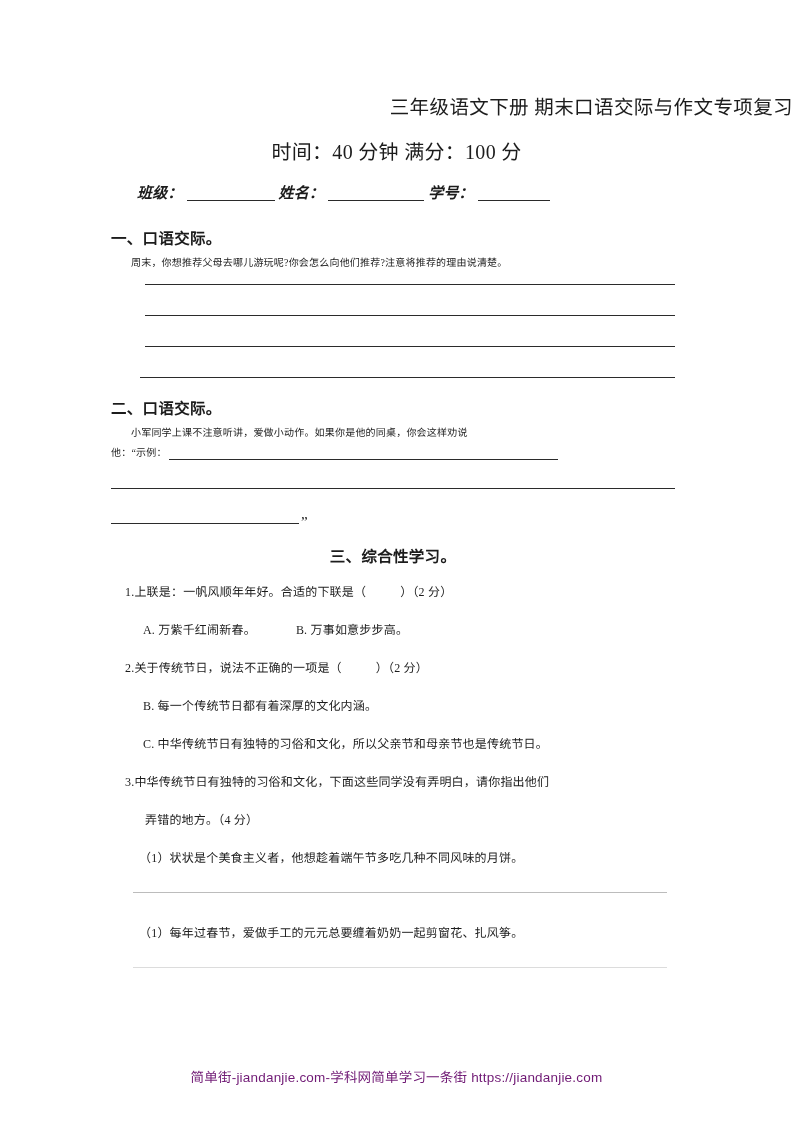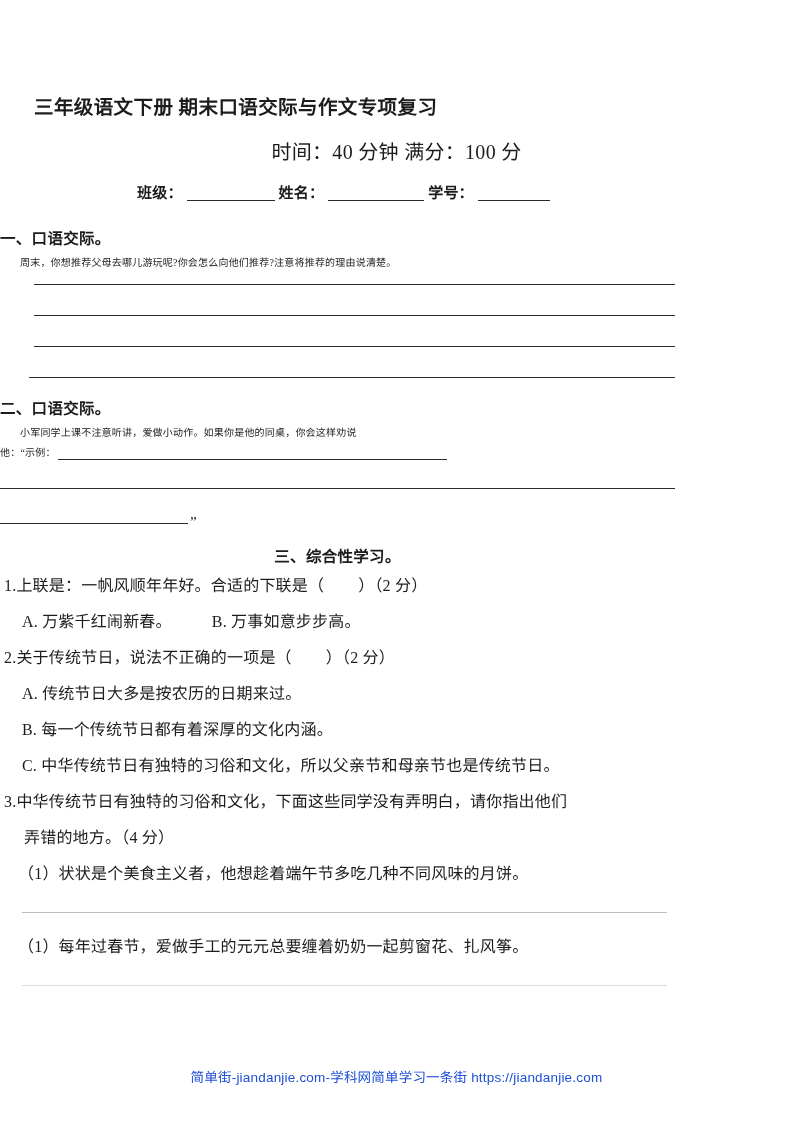--- a/index.html
+++ b/index.html
@@ -21,23 +21,23 @@
     position: absolute;
     left: 0; top: 0;
     width: 793px;
     height: 1122px;
     box-sizing: border-box;
     padding: 0;
   }
 
   
   .doc-title {
-    text-align: left;
+    text-align: right;
     font-size: 19.5px;
-    font-weight: bold;
+    font-weight: normal;
     letter-spacing: 0.4px;
     margin: 0;
     padding-top: 96px;
     line-height: 1.25;
     padding-left: 34px;
   }
   .doc-subtitle {
     text-align: center;
     font-size: 20px;
     margin: 0;
@@ -47,35 +47,36 @@
 
   
   .ident-row {
     margin: 0;
     padding-top: 16px;
     padding-left: 137px;
     font-size: 15px;
     letter-spacing: 0.2px;
     white-space: nowrap;
   }
-  .ident-field { display: inline; }
+  .ident-field { display: inline; font-style: italic; }
   .ident-label { font-weight: bold; }
   .blank-u {
     display: inline-block;
     border-bottom: 1.3px solid #2a2a2a;
     vertical-align: -3px;
     margin: 0 4px;
   }
   .bu-class { width: 88px; }
   .bu-name  { width: 96px; }
   .bu-id    { width: 72px; }
 
   
   .section {
     margin: 0;
+    padding-left: 111px;
     padding-right: 118px;
   }
   .sec-head {
     font-size: 15.5px;
     font-weight: bold;
     margin: 0;
     letter-spacing: 0.3px;
   }
   .sec-head.h1 { padding-top: 24px; }
   .sec-head.h2 { padding-top: 18px; }
@@ -86,23 +87,23 @@
     line-height: 2.0;
     margin: 0;
     text-align: justify;
     text-justify: inter-ideograph;
     letter-spacing: 0.2px;
   }
   .body-p.indent { text-indent: 2em; }
   .body-p.pt { padding-top: 5px; }
 
   .qline {
-    font-size: 16px;
+    font-size: 12px;
     line-height: 2.0;
-    margin: 4px;
+    margin: 14px;
     letter-spacing: 0.2px;
   }
   .qline.opt  { padding-left: 18px; }
   .qline.sub  { padding-left: 14px; }
   .qline.cont { padding-left: 20px; }
   .gap-wide { display: inline-block; width: 34px; }
   .gap-opt  { display: inline-block; width: 40px; }
 
   
   .rules { margin: 0; }
@@ -167,21 +168,21 @@
   }
 
   
   .footer {
     position: absolute;
     left: 0;
     right: 0;
     top: 1066px;
     text-align: center;
     font-size: 13.5px;
-    color: #1d4ed8;
+    color: #701a75;
     font-family: "Liberation Sans", "DejaVu Sans", sans-serif;
     letter-spacing: 0.2px;
   }
 </style>
 </head>
 <body>
 
 <div class="page">
 
   <h1 class="doc-title">三年级语文下册 期末口语交际与作文专项复习</h1>
@@ -220,21 +221,20 @@
   <div class="section">
     <div class="sec-head h3">三、综合性学习。</div>
 
 
     <div class="qline"><span>1.</span><span>上联是：一帆风顺年年好。合适的下联是（</span><span class="gap-wide"></span><span>）（2 分）</span></div>
 
     <div class="qline opt"><span>A. 万紫千红闹新春。</span><span class="gap-opt"></span><span>B. 万事如意步步高。</span></div>
 
     <div class="qline"><span>2.</span><span>关于传统节日，说法不正确的一项是（</span><span class="gap-wide"></span><span>）（2 分）</span></div>
 
-    <div class="qline opt">A. 传统节日大多是按农历的日期来过。</div>
     <div class="qline opt">B. 每一个传统节日都有着深厚的文化内涵。</div>
     <div class="qline opt">C. 中华传统节日有独特的习俗和文化，所以父亲节和母亲节也是传统节日。</div>
 
     <div class="qline"><span>3.</span><span>中华传统节日有独特的习俗和文化，下面这些同学没有弄明白，请你指出他们</span></div>
     <div class="qline cont">弄错的地方。（4 分）</div>
 
     <div class="qline sub">（1）状状是个美食主义者，他想趁着端午节多吃几种不同风味的月饼。</div>
     <div class="s3-rule"></div>
 
     <div class="qline sub" style="padding-top:14px;">（1）每年过春节，爱做手工的元元总要缠着奶奶一起剪窗花、扎风筝。</div>

